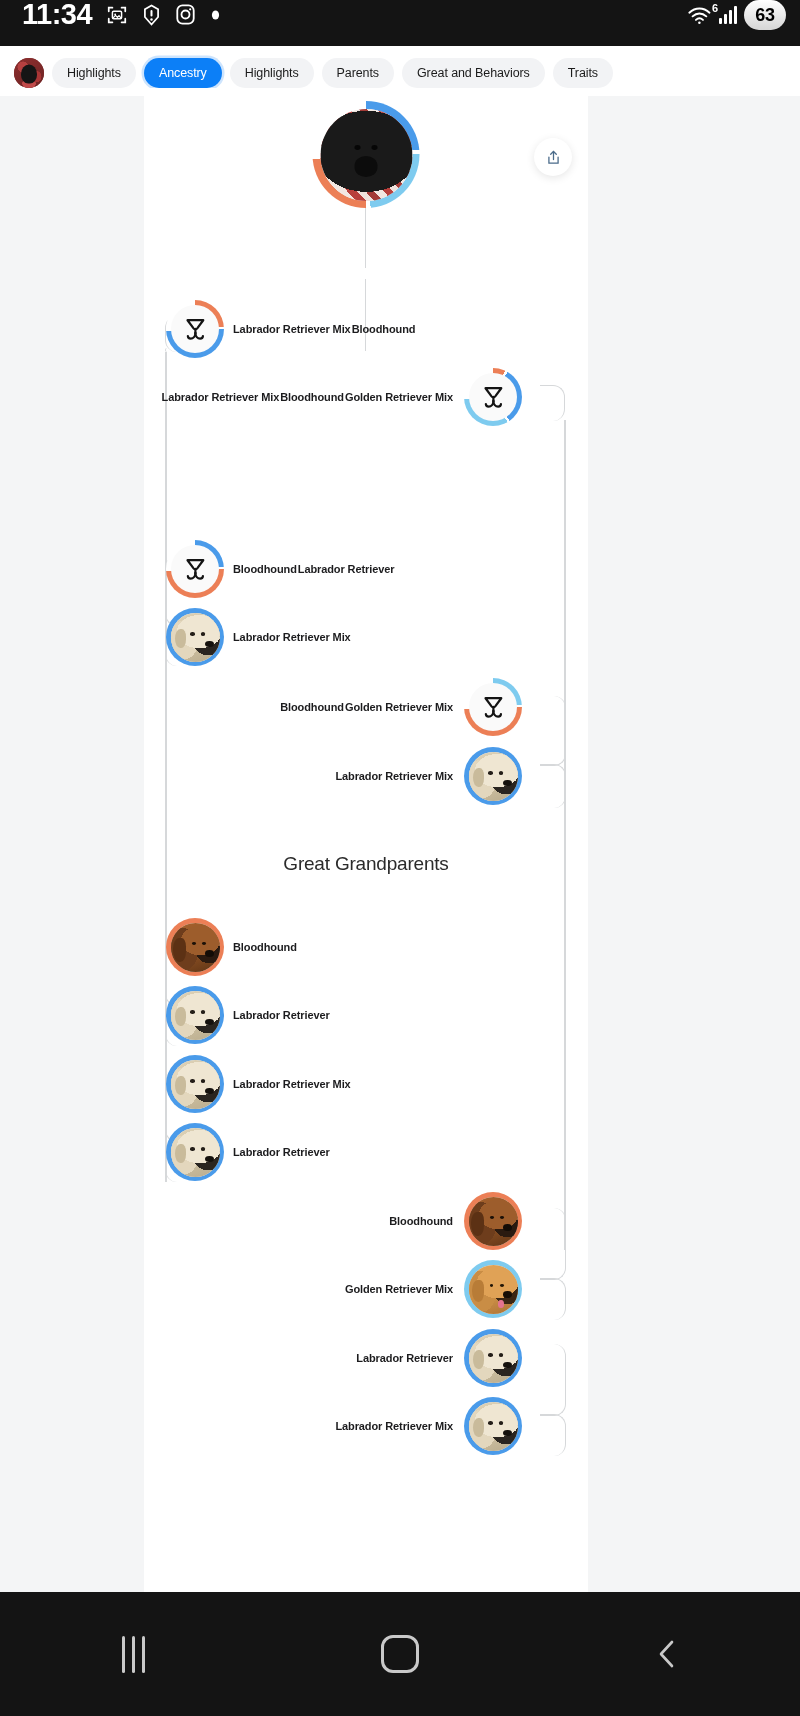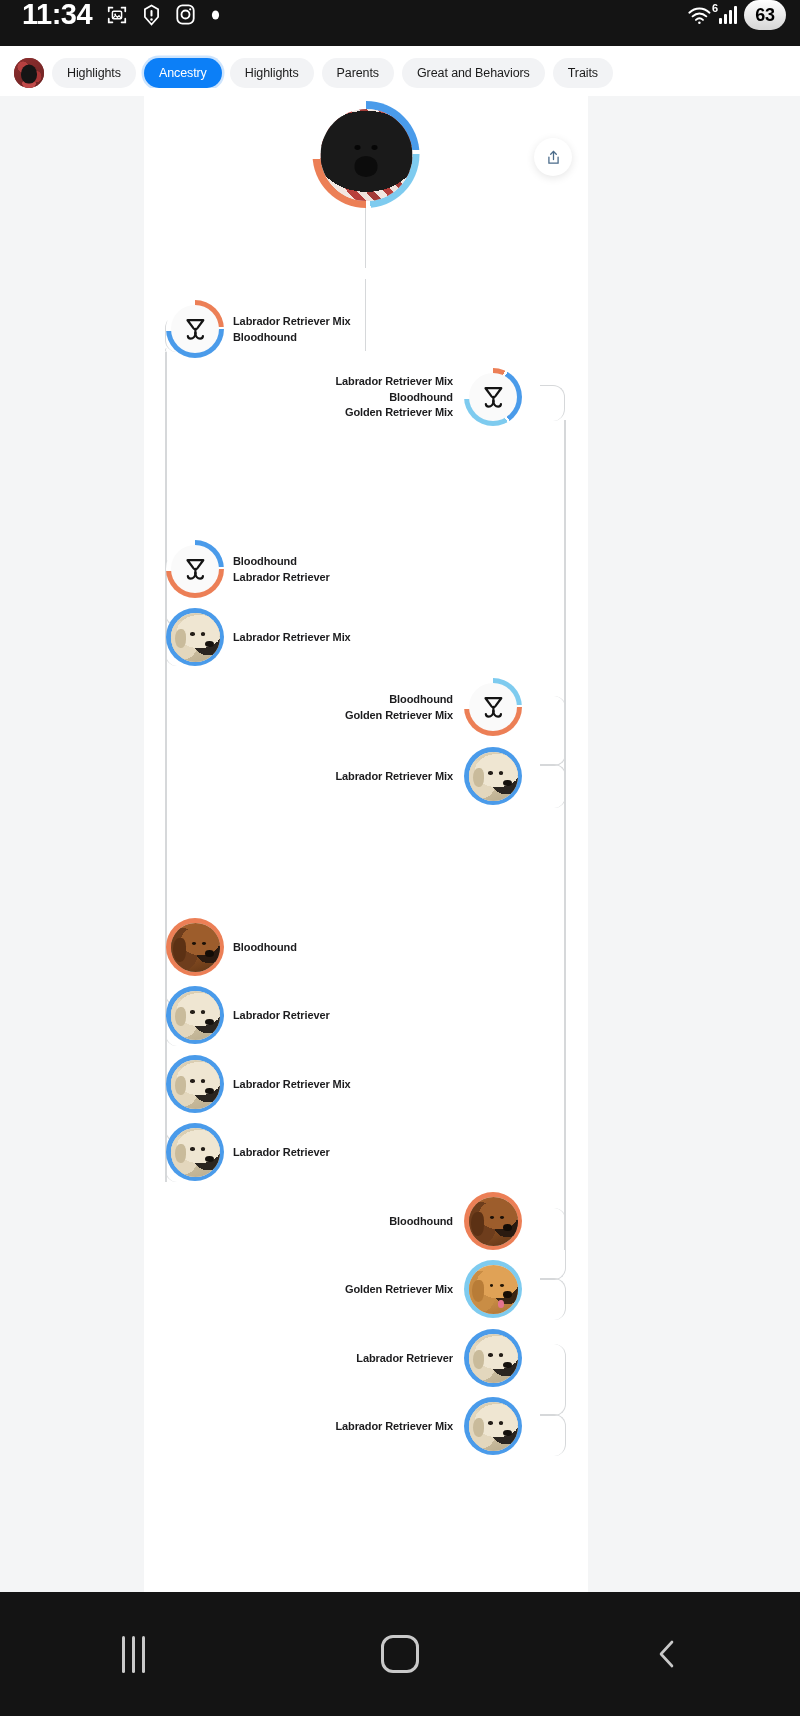--- a/index.html
+++ b/index.html
@@ -98,21 +98,21 @@
 
   
   .node{ position:absolute; display:flex; align-items:center; }
   .node.r{ flex-direction:row-reverse; }
   .ring-wrap{ position:relative; flex:0 0 auto; }
   .ring{ border-radius:50%; position:relative; }
   .ring .inner{
     position:absolute; border-radius:50%; overflow:hidden;
     background:#fafafa; display:flex; align-items:center; justify-content:center;
   }
-  .labels{ display:flex; flex-direction:column; gap:1px; }
+  .labels{ display:flex; flex-direction:row; gap:1px; }
   .labels .ln{
     font-size:11px; font-weight:700; color:#1c1c1e;
     letter-spacing:-.1px; line-height:1.32; white-space:nowrap;
   }
   .node:not(.r) .labels{ margin-left:9px; align-items:flex-start; }
   .node.r .labels{ margin-right:11px; align-items:flex-end; }
 
   
   .dogglyph{ width:60%; height:60%; }
 
@@ -299,20 +299,21 @@
     </div>
 
     <div class="share-btn" style="left:390px; top:42px;">
       <svg width="17" height="17" viewBox="0 0 20 20" fill="none" stroke="#4a6b8a" stroke-width="1.5" stroke-linecap="round">
         <path d="M10 12.4V3.1"></path>
         <path d="M6.7 6.2L10 2.9l3.3 3.3"></path>
         <path d="M4.6 9.5v7.2h10.8V9.5"></path>
       </svg>
     </div>
 
+    <div class="gen-label" style="top:757px;">Great Grandparents</div>
 
     <div id="nodes-host">
         <div class="node" style="top: 204px; left: 22px;">
           <div class="ring-wrap">
             <div class="ring" style="height: 58px; width: 58px; background: conic-gradient(rgb(236, 127, 86) -90deg, rgb(236, 127, 86) 85deg, rgb(255, 255, 255) 85deg, rgb(255, 255, 255) 90deg, rgb(74, 155, 234) 90deg, rgb(74, 155, 234) 265deg, rgb(255, 255, 255) 265deg, rgb(255, 255, 255) 270deg);">
               <div class="inner" style="inset: 5px;">
                 <svg class="dogglyph" viewBox="0 0 44 34" fill="none" stroke="#141414" stroke-width="3.4" stroke-linecap="round" stroke-linejoin="round">
                   <path d="M10 3h24l-9.2 12.4a3.6 3.6 0 0 1-5.6 0z"></path>
                   <path d="M22 16v6.5"></path>
                   <path d="M22 22.5c0 5.2-3.4 8.5-7.2 8.5-2.6 0-4.3-1.7-4.3-3.8"></path>

